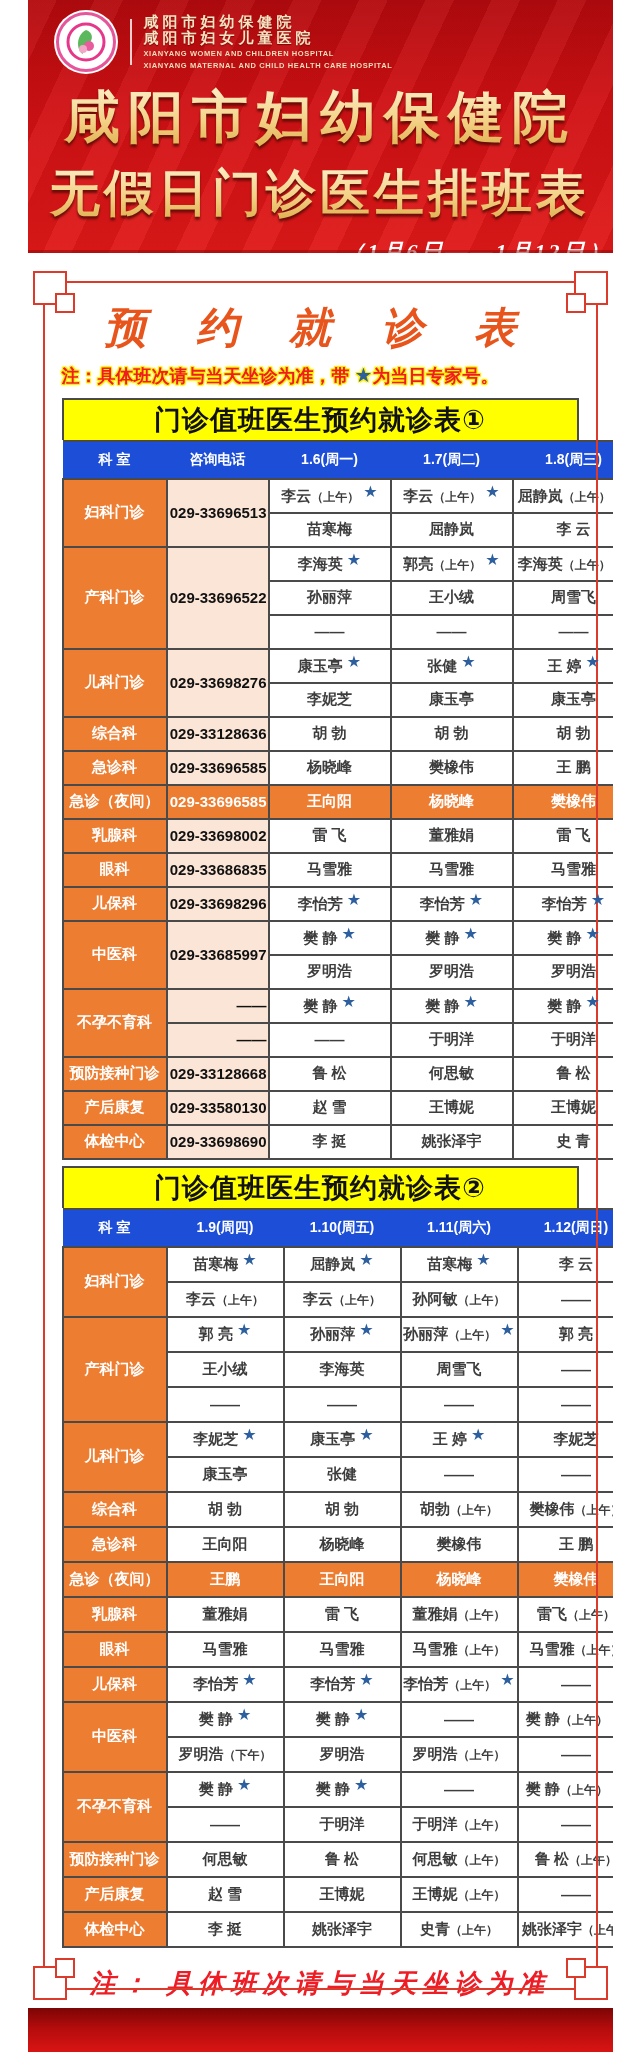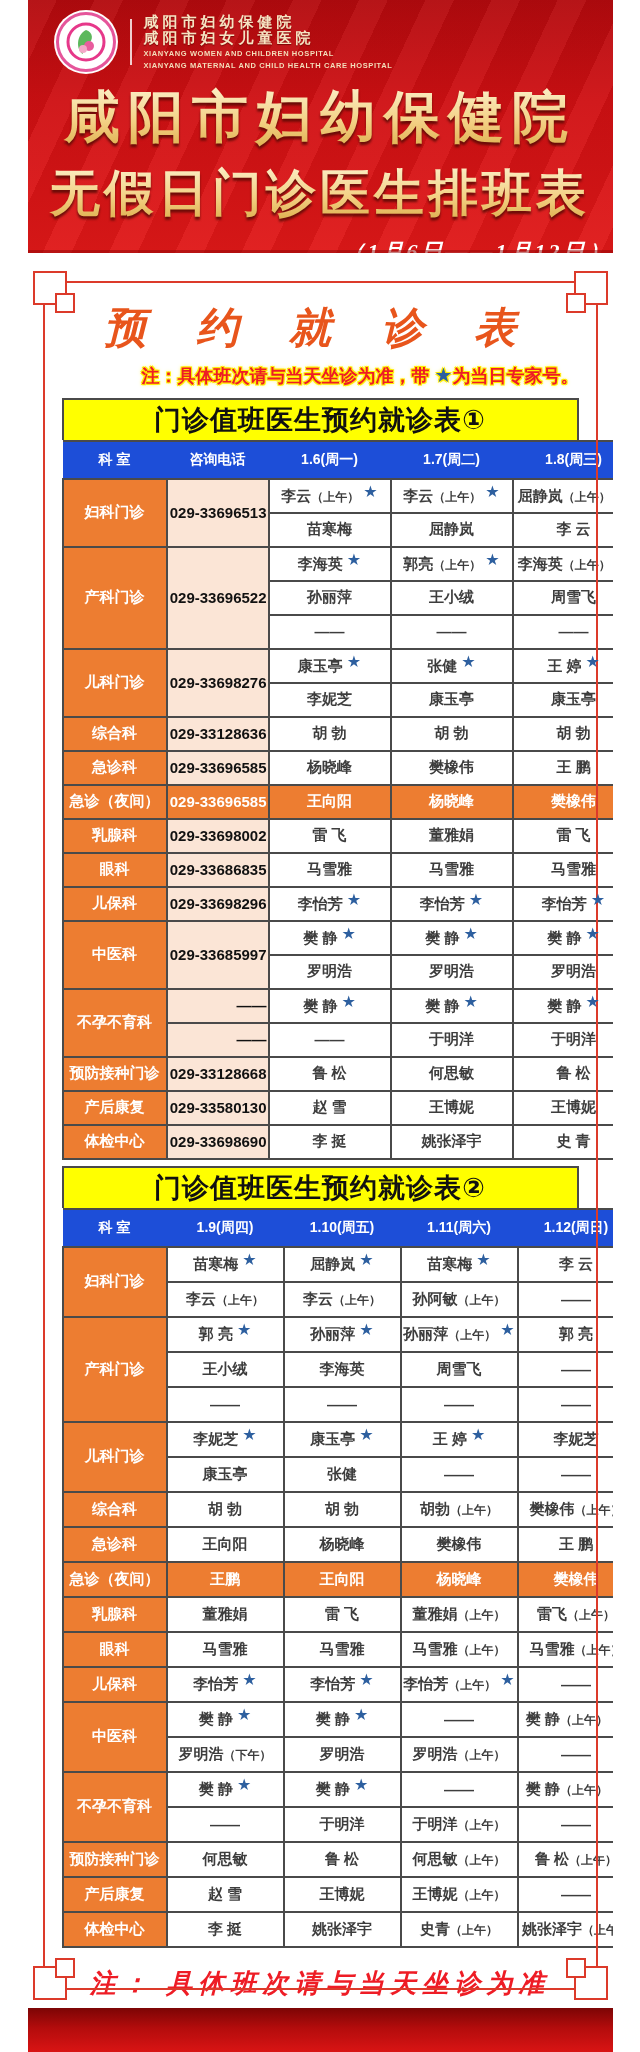--- a/index.html
+++ b/index.html
@@ -35,21 +35,21 @@
   .corner .sq1,.corner .sq2{position:absolute;border:2px solid #dc3a2a;background:#fff;}
   .corner .sq1{width:30px;height:30px;}
   .corner .sq2{width:16px;height:16px;}
   .c-tl{left:-12px;top:-12px;} .c-tl .sq1{left:0;top:0;} .c-tl .sq2{left:22px;top:22px;}
   .c-tr{right:-12px;top:-12px;} .c-tr .sq1{right:0;top:0;} .c-tr .sq2{right:22px;top:22px;}
   .c-bl{left:-12px;bottom:-12px;} .c-bl .sq1{left:0;bottom:0;} .c-bl .sq2{left:22px;bottom:22px;}
   .c-br{right:-12px;bottom:-12px;} .c-br .sq1{right:0;bottom:0;} .c-br .sq2{right:22px;bottom:22px;}
 
   .sec-title{font-family:"Liberation Serif","DejaVu Serif",serif;font-style:italic;font-weight:bold;
         color:#e8551c;text-align:center;font-size:42px;letter-spacing:20px;margin:0 0 10px;line-height:1.1;}
-  .note{ text-align:right;font-weight:bold;font-size:18px;color:#ee1c25;margin:12px 0 10px;line-height:1.2;
+  .note{ text-align:left;font-weight:bold;font-size:18px;color:#ee1c25;margin:12px 0 10px;line-height:1.2;
         text-shadow:-1px -1px 0 #ffee00,1px -1px 0 #ffee00,-1px 1px 0 #ffee00,1px 1px 0 #ffee00,0 0 4px #ffe900;}
   .note .note-star{color:#2d5f9f;font-size:20px;}
 
   .banner{background:#ffff00;border:2px solid #4a4a4a;border-bottom:none;text-align:center;
         font-weight:bold;font-size:27px;color:#111;height:40px;line-height:40px;letter-spacing:1px;}
   .banner2{margin-top:6px;}
 
   table.sched{border-collapse:collapse;width:572px;table-layout:fixed;}
   .sched th,.sched td{border:2px solid #4a4a4a;text-align:center;vertical-align:middle;
         overflow:hidden;white-space:nowrap;}

